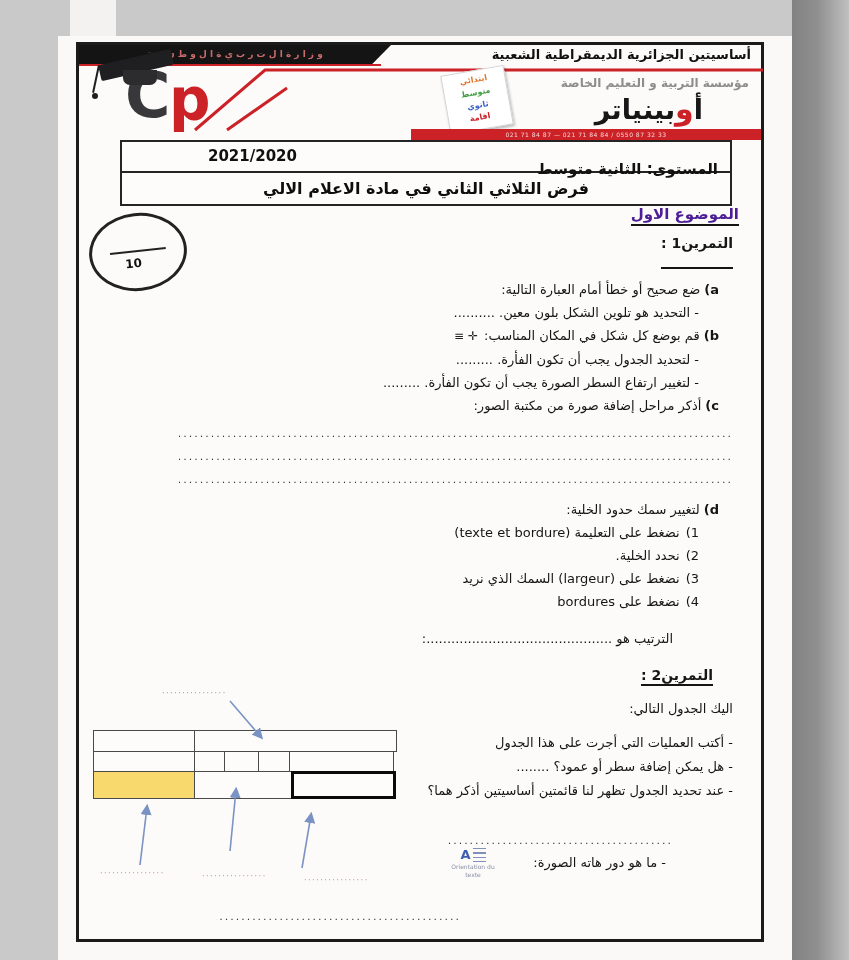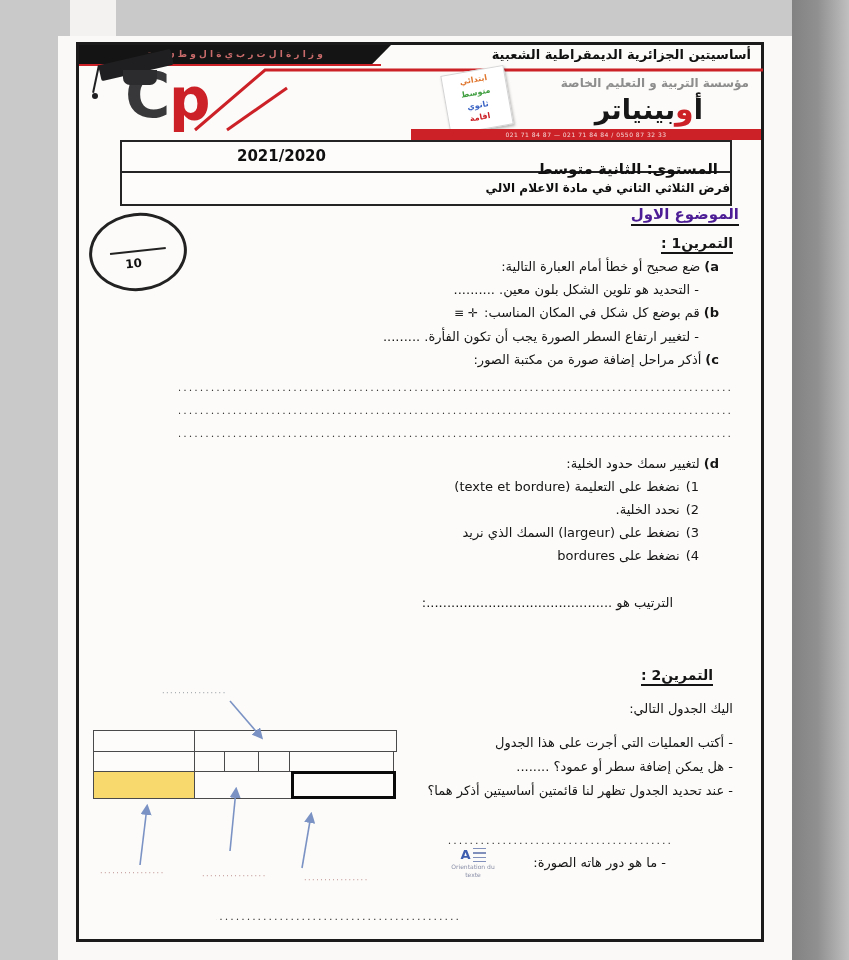--- a/index.html
+++ b/index.html
@@ -39,46 +39,46 @@
     border:1px solid #d3d3d3; transform:rotate(-10deg); box-shadow:1px 2px 3px rgba(0,0,0,.28);
     font-size:8px; font-weight:bold; text-align:center; line-height:1.6; padding-top:3px; direction:rtl; }
   .st-0 { color:#e0762e; } .st-1 { color:#3f9e3f; } .st-2 { color:#3b64c4; } .st-3 { color:#cc2127; }
   .h-contact { position:absolute; top:84px; right:0; width:350px; height:11px; background:#cc2127;
     color:#f5d6d6; font-size:6px; line-height:11px; text-align:center; letter-spacing:.5px; overflow:hidden; }
 
   
   .title-box { position:absolute; top:95px; left:41px; width:612px; border:2px solid #242424; background:#fdfcfa; }
   .tb-row1 { position:relative; height:31px; border-bottom:2px solid #242424; direction:rtl; }
   .tb-level { position:absolute; right:12px; top:4px; font-size:15px; font-weight:bold; color:#101010;margin-top:14px; }
-  .tb-year { position:absolute; left:86px; top:5px; font-size:15px; font-weight:bold; color:#101010; direction:ltr;margin-left:29px; }
-  .tb-row2 { height:31px; font-size:12px; font-weight:bold; line-height:31px; color:#0e0e0e; direction:rtl; }
+  .tb-year { position:absolute; left:86px; top:5px; font-size:15px; font-weight:bold; color:#101010; direction:ltr; }
+  .tb-row2 { height:31px; text-align:center; font-size:16px; font-weight:bold; line-height:31px; color:#0e0e0e; direction:rtl; }
 
   .subject { position:absolute; top:160px; right:22px; font-size:15px; font-weight:bold;
     border-bottom:2px solid #141414; padding-bottom:1px; color:#4c1d95; direction:rtl; }
 
   .score { position:absolute; top:168px; left:10px; width:98px; height:78px;
     border:3px solid #222; border-radius:50%; transform:rotate(-6deg); }
   .score-bar { position:absolute; left:18px; right:18px; top:34px; height:2px; background:#222; }
   .score-num { position:absolute; left:32px; top:40px; font-size:12px; font-weight:bold; color:#111; }
 
   
   .ex1 { position:absolute; top:190px; right:28px; left:100px; direction:rtl; font-size:13px; color:#151515; }
   .ex-heading { display:inline-block; font-weight:bold; font-size:14px;
-    border-bottom:2px solid #141414; padding-bottom:1px; margin-bottom:1px; }
+    border-bottom:2px solid #141414; padding-bottom:16px; margin-bottom:9px; }
   .line { line-height:23px; white-space:nowrap; overflow:hidden; }
   .ind1 { padding-right:14px; }
   .ind2 { padding-right:34px; }
   .lbl { font-weight:bold; direction:ltr; unicode-bidi:bidi-override; display:inline-block; padding-left:4px; }
   .num { direction:ltr; unicode-bidi:bidi-override; display:inline-block; padding-left:6px; }
   .sym { letter-spacing:6px; padding-right:6px; font-size:12px; color:#222; }
   .dotfill { overflow:hidden; white-space:nowrap; letter-spacing:2px; font-size:11px;
     line-height:23px; color:#3a3a3a; }
   .dgroup { margin-top:5px; }
   .dline { margin-top:7px; }
-  .order { margin-top:24px; padding-right:60px; }
+  .order { margin-top:14px; padding-right:60px; }
 
   
   .ex2 { position:absolute; top:612px; left:0; right:0; height:294px; direction:rtl; font-size:13px; color:#151515; }
   .ex2-heading { position:absolute; top:10px; right:48px; font-weight:bold; font-size:14px;
     border-bottom:2px solid #141414; padding-bottom:1px; }
   .ex2-intro { position:absolute; top:44px; right:28px; }
   .ex2-bullets { position:absolute; top:74px; right:28px; width:312px; line-height:24px; }
   .ex2-dots1 { position:absolute; top:172px; right:88px; width:228px; }
   .ex2-imgq { position:absolute; top:198px; right:95px; }
   .orient { position:absolute; top:190px; right:262px; width:52px; text-align:center; direction:ltr; }
@@ -159,20 +159,21 @@
         <div class="score-num">10</div>
       </div>
 
       <div class="ex1">
         <div><span class="ex-heading">التمرين1 :</span></div>
 
         <div class="line ind1"><span class="lbl">(a</span><span>ضع صحيح أو خطأ أمام العبارة التالية:</span></div>
         <div class="line ind2">- التحديد هو تلوين الشكل بلون معين.  ..........</div>
 
         <div class="line ind1"><span class="lbl">(b</span><span>قم بوضع كل شكل في المكان المناسب:</span><span class="sym">✛ ≡</span></div>
+        <div class="line ind2">- لتحديد الجدول يجب أن تكون الفأرة.  .........</div>
         <div class="line ind2">- لتغيير ارتفاع السطر الصورة يجب أن تكون الفأرة.  .........</div>
 
         <div class="line ind1"><span class="lbl">(c</span><span>أذكر مراحل إضافة صورة من مكتبة الصور:</span></div>
 
         <div class="dgroup">
           <div class="dotfill">..........................................................................................................................................</div>
           <div class="dotfill">..........................................................................................................................................</div>
           <div class="dotfill">..........................................................................................................................................</div>
         </div>
 

